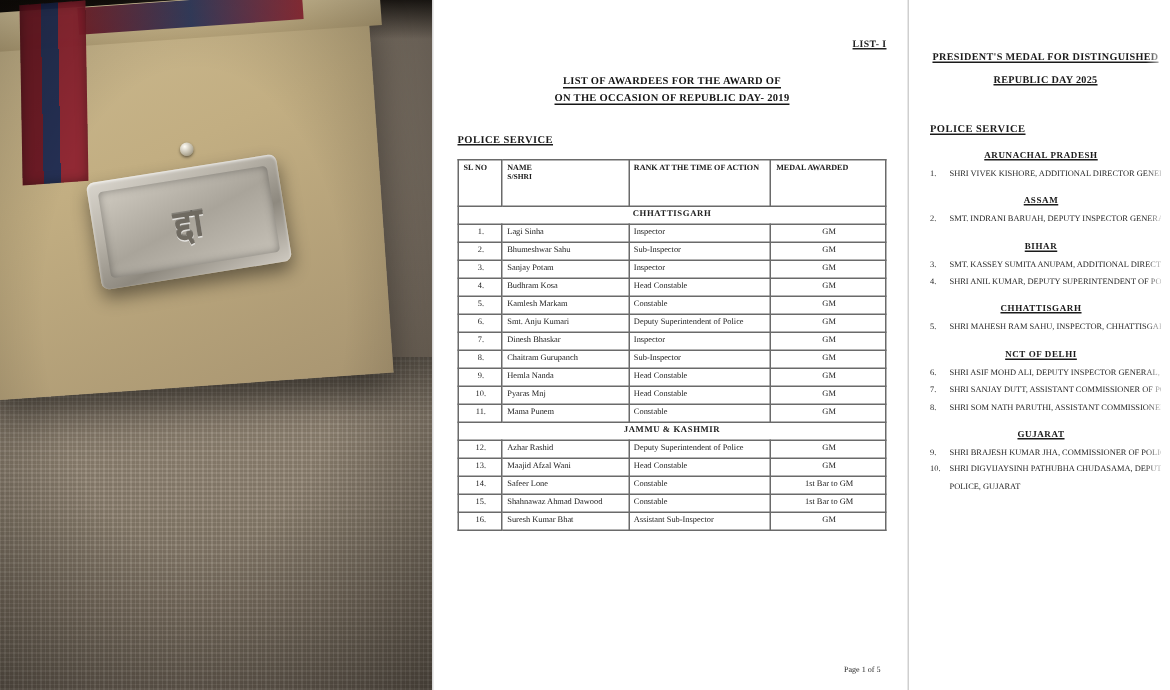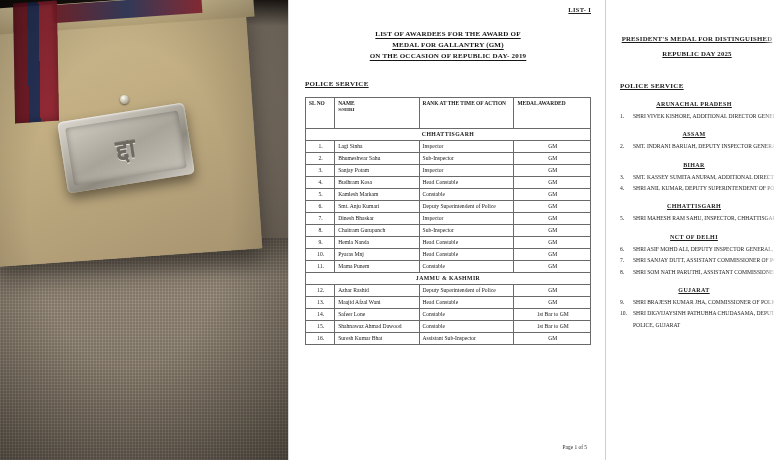--- a/index.html
+++ b/index.html
@@ -181,21 +181,21 @@
     border-left: 1px solid #d8d8d8;
     border-right: 1px solid #cfcfcf;
   }
   .doc-right {
     width: 174px;
     flex: 1 1 auto;
   }
   .doc-inner {
     position: absolute;
     inset: 0;
-    padding: 6px 14px 0 16px;
+    padding: 26px 14px 0 16px;
     box-sizing: border-box;
     color: #1b1b1b;
     font-family: "Liberation Serif", serif;
   }
   .doc-right .doc-inner { padding: 10px 6px 0 14px; }
 
   .listtag {
     text-align: right;
     font-size: 6.5px;
     font-weight: bold;
@@ -349,21 +349,20 @@
 
     <div class="vignette"></div>
   </div>
 
   <div class="doc doc-left">
     <div class="doc-inner">
       <div class="listtag">LIST- I</div>
 
       <div class="doc-title">
         <span class="ln">LIST OF AWARDEES FOR THE AWARD OF</span>
-        <span class="ln">MEDAL FOR GALLANTRY (GM)</span>
         <span class="ln">ON THE OCCASION OF REPUBLIC DAY- 2019</span>
       </div>
 
       <div class="section-head">POLICE SERVICE</div>
 
       <table class="awards">
         <thead>
           <tr>
             <th class="col-sl">SL NO</th>
             <th class="col-name">

